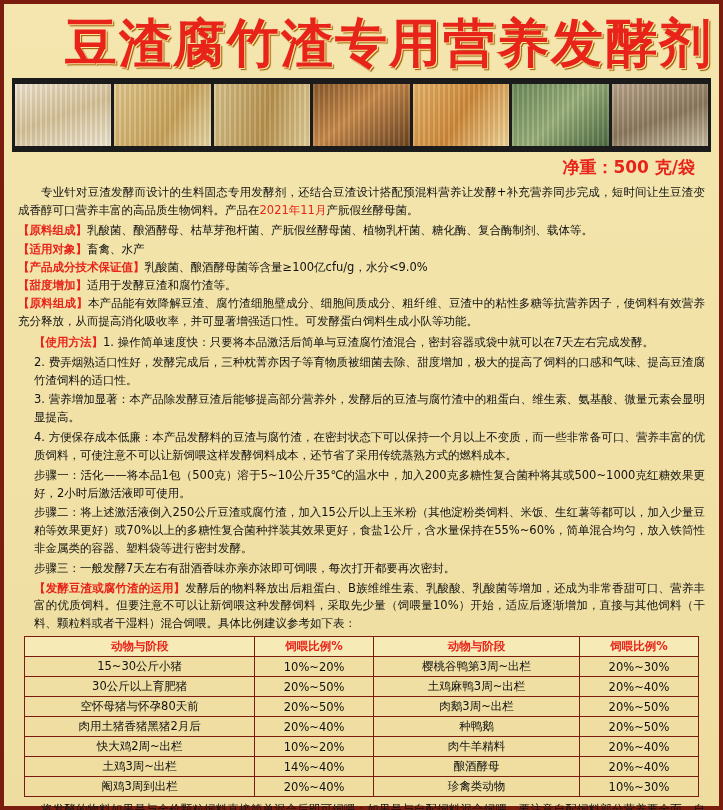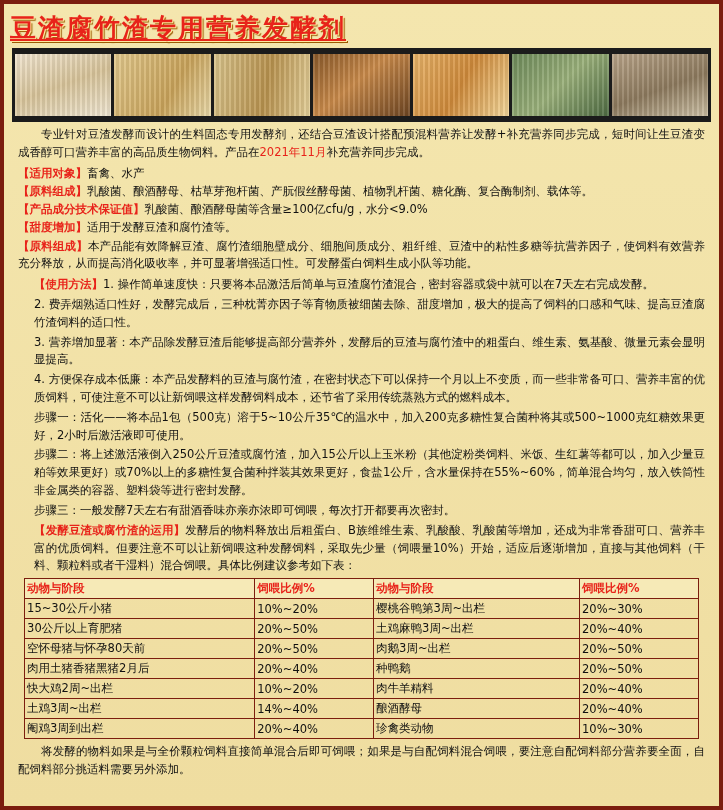--- a/index.html
+++ b/index.html
@@ -12,30 +12,29 @@
   }
   .page{
     position:relative;
     width:723px;height:810px;
     background:linear-gradient(#f4e6ae,#efdda0);
     border:4px solid #7b1d0e;
     box-sizing:border-box;
     padding:4px 6px 0 6px;
   }
   .title{
-    text-align:left;
-    font-size:26px;
+    text-align:right;
+    font-size:52px;
     font-weight:bold;
     color:#e8231a;
     letter-spacing:2px;
     line-height:1.15;
     margin:6px 0 4px 0;
     text-shadow:1px 1px 0 #ffe9a0, 2px 2px 1px #9b5b00;
     font-family:"DejaVu Sans","Liberation Sans",sans-serif;
-    text-decoration:underline;
   }
   .filmstrip{
     background:#1b1b1b;
     height:74px;
     margin:2px 2px 4px 2px;
     display:flex;
     align-items:center;
     padding:4px 3px;
     box-sizing:border-box;
     gap:3px;
@@ -78,21 +77,21 @@
   .steps{font-size:11.5px;line-height:1.55;margin:0 8px 2px 24px;text-align:justify;}
   table.ratio{
     width:96%;
     margin:3px auto 4px auto;
     border-collapse:collapse;
     font-size:11.5px;
   }
   table.ratio th,table.ratio td{
     border:1px solid #7b1d0e;
     padding:1px 2px;
-    text-align:left;
+    text-align:center;
     height:17px;
   }
   table.ratio th{
     color:#e8231a;
     font-weight:bold;
     background:#f6eab7;
   }
   .notes{font-size:11.5px;line-height:1.55;margin:0 8px 2px 8px;text-align:justify;}
 </style>
 </head>
@@ -105,30 +104,31 @@
   <div class="filmstrip">
     <div class="frame f1"></div>
     <div class="frame f2"></div>
     <div class="frame f3"></div>
     <div class="frame f4"></div>
     <div class="frame f5"></div>
     <div class="frame f6"></div>
     <div class="frame f7"></div>
   </div>
 
+  <div class="netwt">净重：500 克/袋</div>
 
   <div class="para indent">
-    <span>专业针对豆渣发酵而设计的生料固态专用发酵剂，还结合豆渣设计搭配预混料营养让发酵+补充营养同步完成，短时间让生豆渣变成香醇可口营养丰富的高品质生物饲料。产品在</span><span class="red">2021年11月</span><span>补充营养同步完成。</span>
-  </div>
-
+    <span>专业针对豆渣发酵而设计的生料固态专用发酵剂，还结合豆渣设计搭配预混料营养让发酵+补充营养同步完成，短时间让生豆渣变成香醇可口营养丰富的高品质生物饲料。产品在</span><span class="red">2021年11月</span><span>产朊假丝酵母菌。</span>
+  </div>
+
+  <div class="secline">
+    <span class="label">【原料组成】</span><span>乳酸菌、酿酒酵母、枯草芽孢杆菌、产朊假丝酵母菌、植物乳杆菌、糖化酶、复合酶制剂、载体等。</span>
+  </div>
   <div class="secline">
     <span class="label">【适用对象】</span><span>畜禽、水产</span>
-  </div>
-  <div class="secline">
-    <span class="label">【原料组成】</span><span>乳酸菌、酿酒酵母、枯草芽孢杆菌、产朊假丝酵母菌、植物乳杆菌、糖化酶、复合酶制剂、载体等。</span>
   </div>
   <div class="secline">
     <span class="label">【产品成分技术保证值】</span><span>乳酸菌、酿酒酵母菌等含量≥100亿cfu/g，水分&lt;9.0%</span>
   </div>
   <div class="secline">
     <span class="label">【甜度增加】</span><span>适用于发酵豆渣和腐竹渣等。</span>
   </div>
   <div class="para">
     <span class="label">【原料组成】</span><span>本产品能有效降解豆渣、腐竹渣细胞壁成分、细胞间质成分、粗纤维、豆渣中的粘性多糖等抗营养因子，使饲料有效营养充分释放，从而提高消化吸收率，并可显著增强适口性。可发酵蛋白饲料生成小队等功能。</span>
   </div>

